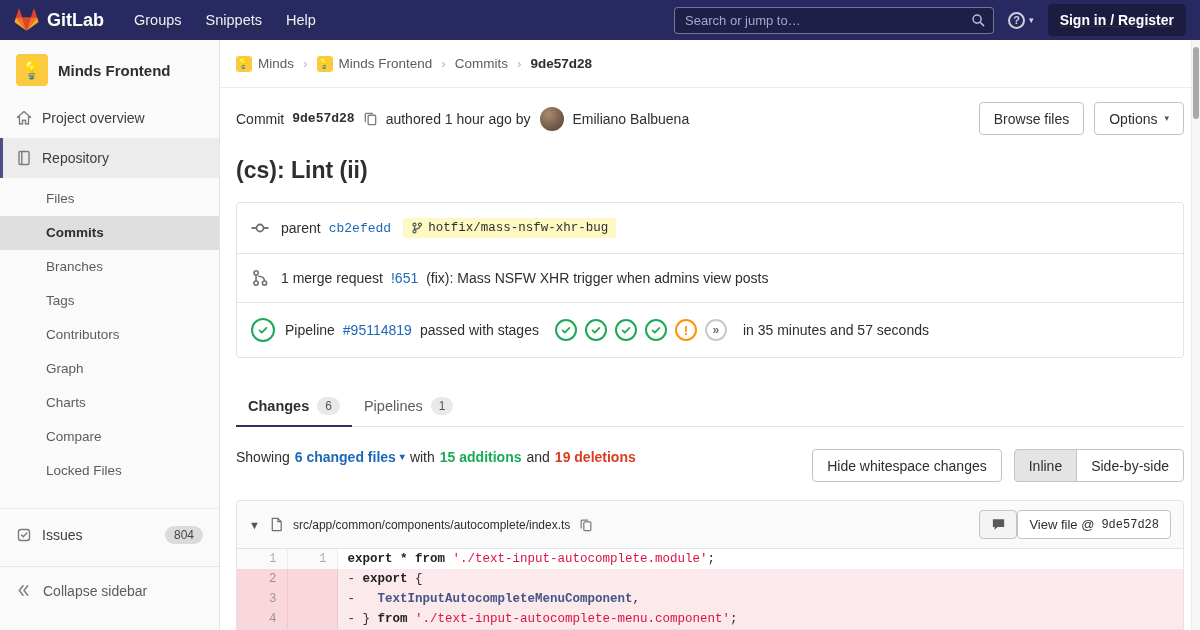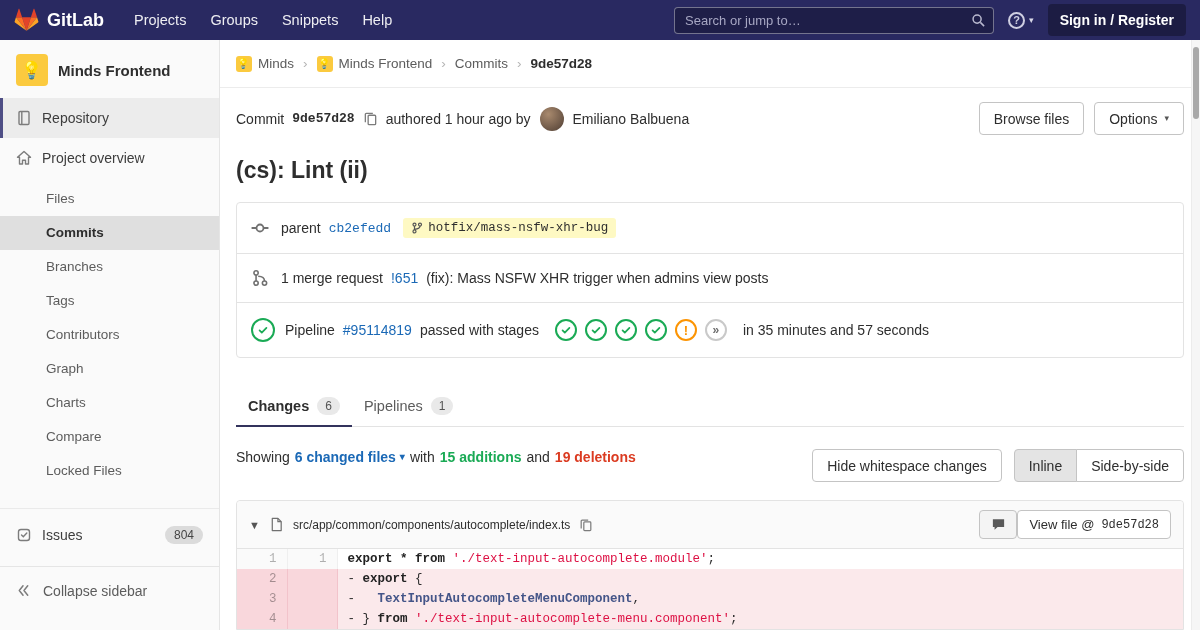--- a/index.html
+++ b/index.html
@@ -2,21 +2,21 @@
 <html><head>
 <meta charset="utf-8">
 <style>
   * { margin:0; padding:0; box-sizing:border-box; }
   html,body { width:1200px; height:630px; overflow:hidden; }
   body { font-family:"Liberation Sans", sans-serif; font-size:14px; color:#2e2e2e; background:#fff; }
   .mono { font-family:"Liberation Mono","DejaVu Sans Mono",monospace; }
   svg { display:block; flex-shrink:0; }
 
   
-  .navbar { height:40px; background:#292961; display:flex; align-items:center; justify-content:space-between; padding:0 14px; }
+  .navbar { height:40px; background:#292961; display:flex; align-items:center; justify-content:space-between; padding:0 14px;text-decoration:underline; }
   .nav-left { display:flex; align-items:center; }
   .brand { display:flex; align-items:center; gap:8px; cursor:pointer; }
   .brand-text { color:#fff; font-size:18px; font-weight:bold; }
   .nav-menu { display:flex; margin-left:18px; }
   .nav-link { color:rgba(255,255,255,.92); padding:0 12px; font-size:14.5px; line-height:40px; cursor:pointer; text-decoration:none; }
   .nav-right { display:flex; align-items:center; gap:14px; }
   .search-box { position:relative; width:320px; }
   .search-box input { width:100%; height:27px; background:rgba(0,0,0,.25); border:1px solid rgba(255,255,255,.38); border-radius:4px; padding:0 30px 0 10px; color:#fff; font-size:13px; outline:none; font-family:inherit; }
   .search-box input::placeholder { color:#a7a7c3; }
   .search-icon { position:absolute; right:8px; top:6px; }
@@ -137,21 +137,20 @@
         <path fill="#fc6d26" d="M18 34.2L11.4 13.9H2.2z"></path>
         <path fill="#fca326" d="M2.2 13.9L.2 20.1c-.2.6 0 1.2.5 1.6L18 34.2z"></path>
         <path fill="#e24329" d="M2.2 13.9h9.2L7.4 1.7c-.2-.6-1.1-.6-1.3 0z"></path>
         <path fill="#fc6d26" d="M18 34.2l6.6-20.3h9.2z"></path>
         <path fill="#fca326" d="M33.8 13.9l2 6.2c.2.6 0 1.2-.5 1.6L18 34.2z"></path>
         <path fill="#e24329" d="M33.8 13.9h-9.2l4-12.2c.2-.6 1.1-.6 1.3 0z"></path>
       </svg>
       <span class="brand-text">GitLab</span>
     </a>
     <nav class="nav-menu">
-        <a class="nav-link">Projects</a>
         <a class="nav-link">Groups</a>
         <a class="nav-link">Snippets</a>
         <a class="nav-link">Help</a>
       </nav>
   </div>
   <div class="nav-right">
     <div class="search-box">
       <input placeholder="Search or jump to…" style="">
       <svg class="search-icon" width="15" height="15" viewBox="0 0 16 16">
         <circle cx="6.5" cy="6.5" r="4.3" fill="none" stroke="#b9b9cf" stroke-width="1.6"></circle>
@@ -166,32 +165,32 @@
   </div>
 </header>
 
 <div class="shell">
   <aside class="sidebar">
     <div class="ctx">
       <span class="proj-avatar">💡</span>
       <span class="proj-name">Minds Frontend</span>
     </div>
     <nav>
+      <div class="nav-item">
+        <svg width="16" height="16" viewBox="0 0 16 16">
+          <path d="M8 1.5L14.5 7.3H12.5V14H9.5V10.3H6.5V14H3.5V7.3H1.5Z" fill="none" stroke="currentColor" stroke-width="1.4" stroke-linejoin="round"></path>
+        </svg>
+        <span>Project overview</span>
+      </div>
       <div class="nav-item section-active">
         <svg width="16" height="16" viewBox="0 0 16 16">
           <rect x="3" y="1.5" width="10" height="13" rx="1.2" fill="none" stroke="currentColor" stroke-width="1.4"></rect>
           <path d="M5.8 1.5v13" stroke="currentColor" stroke-width="1.4"></path>
         </svg>
         <span>Repository</span>
-      </div>
-      <div class="nav-item">
-        <svg width="16" height="16" viewBox="0 0 16 16">
-          <path d="M8 1.5L14.5 7.3H12.5V14H9.5V10.3H6.5V14H3.5V7.3H1.5Z" fill="none" stroke="currentColor" stroke-width="1.4" stroke-linejoin="round"></path>
-        </svg>
-        <span>Project overview</span>
       </div>
       <ul class="sub-list">
           <li class="">Files</li>
           <li class="active">Commits</li>
           <li class="">Branches</li>
           <li class="">Tags</li>
           <li class="">Contributors</li>
           <li class="">Graph</li>
           <li class="">Charts</li>
           <li class="">Compare</li>

